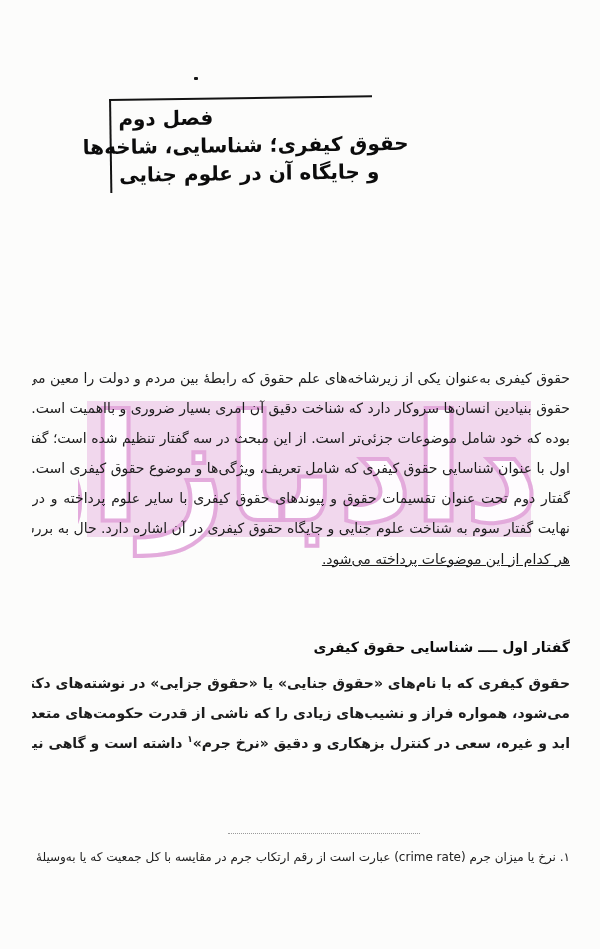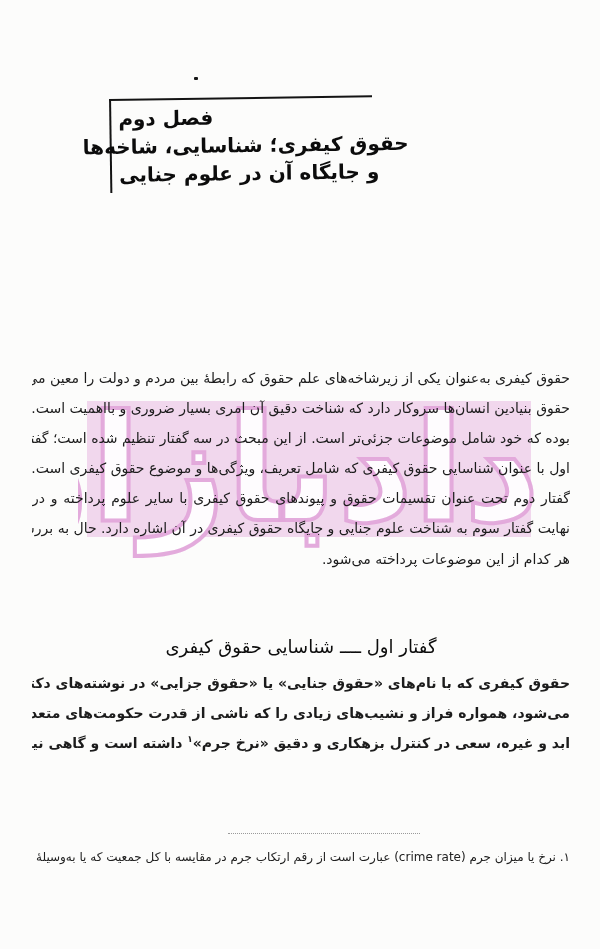--- a/index.html
+++ b/index.html
@@ -59,27 +59,27 @@
   .body-block {
     position:absolute; right:30px; width:538px; direction:rtl;
     font-size:14px; line-height:30.1px; color:#1c1c1c; z-index:2;
   }
   .body1 { top:363px; }
   .body2 { top:668px;font-weight:bold; }
   .bline {
     white-space:nowrap; overflow:hidden;
     text-align:justify; text-align-last:justify;
   }
-  .bline.end { text-align:center; text-align-last:right; }
+  .bline.end { text-align:center; text-align-last:right;text-decoration:underline; }
   sup.fnmark { font-size:9px; vertical-align:6px; line-height:0; }
 
   .heading {
     position:absolute; right:30px; top:632px; width:538px;
-    direction:rtl; text-align:center;
-    font-weight:normal; font-size:18px; line-height:30px; color:#0c0c0c; z-index:2;
+    direction:rtl; text-align:right;
+    font-weight:bold; font-size:14px; line-height:30px; color:#0c0c0c; z-index:2;
     white-space:nowrap;
   }
 
   
   .separator {
     position:absolute; left:228px; top:833px; width:192px; height:0;
     border-top:1px dotted #9a9a9a; z-index:2;
   }
   .footnote {
     position:absolute; right:30px; top:847px; width:537px;

